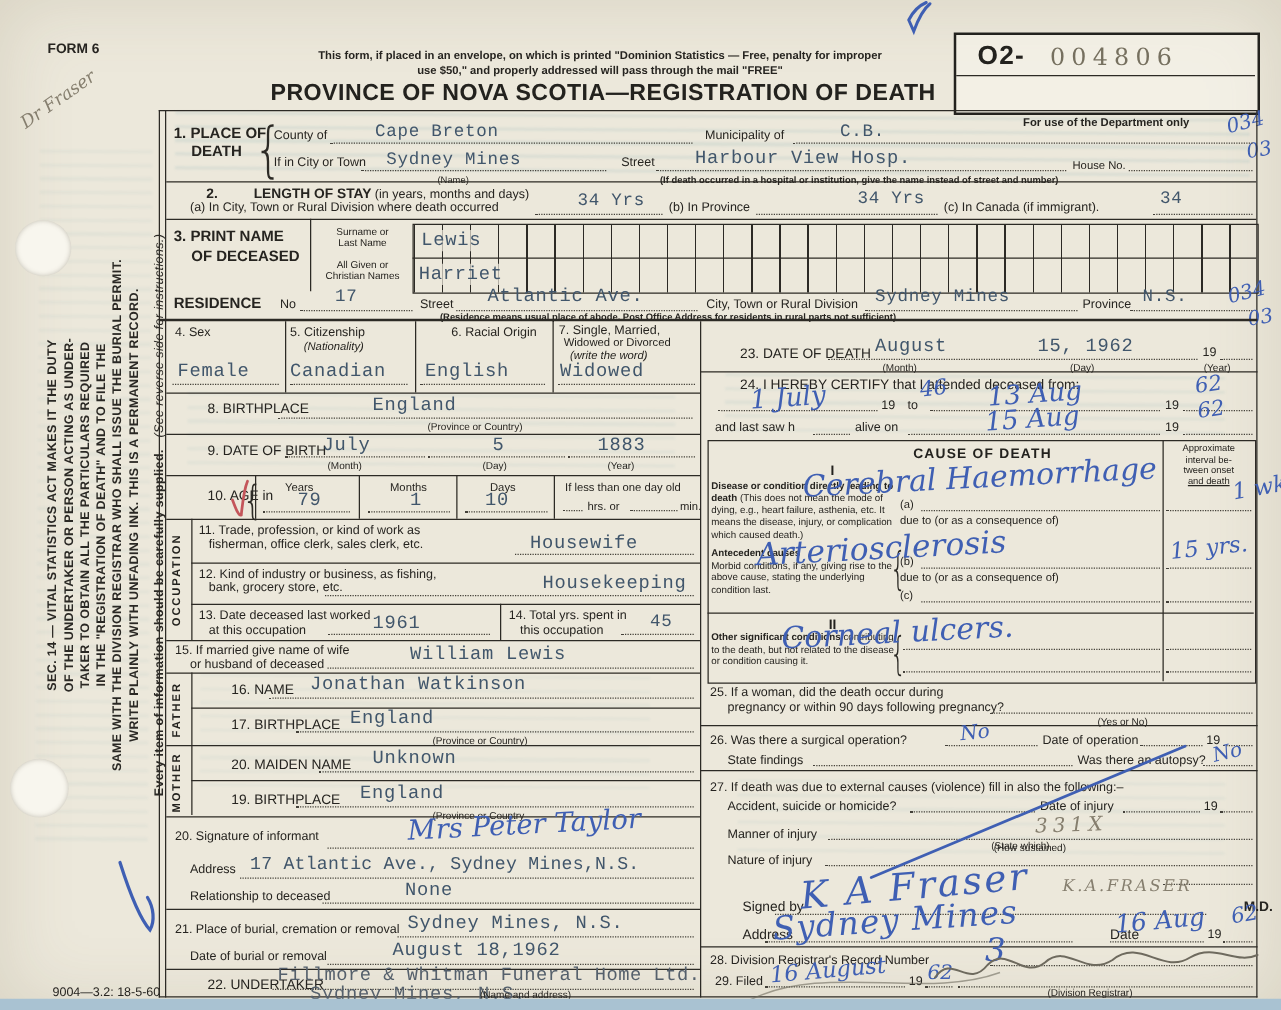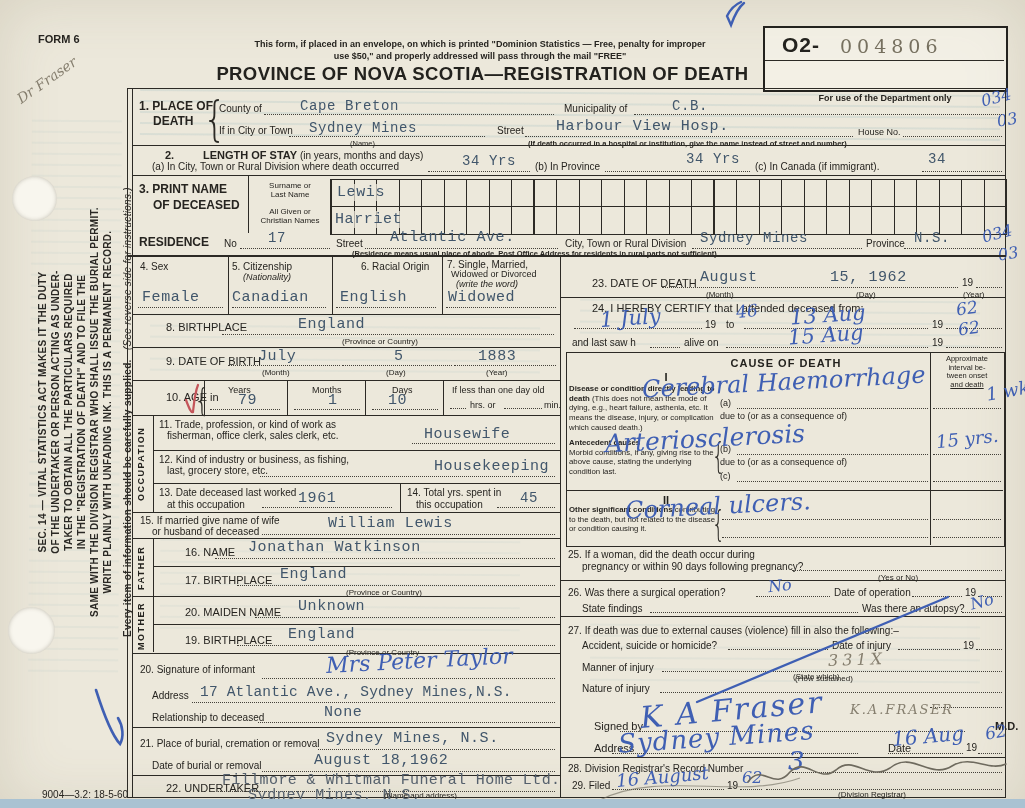--- a/index.html
+++ b/index.html
@@ -204,21 +204,21 @@
   <div class="a hl" style="left:133px;top:415px;width:427px;"></div>
 
   <div class="a rot" style="left:136px;top:418px;height:92px;width:14px;">OCCUPATION</div>
   <div class="a vl" style="left:153px;top:415px;height:97px;"></div>
   <div class="a lbl" style="left:159px;top:419px;">11. Trade, profession, or kind of work as</div>
   <div class="a lbl" style="left:167px;top:430px;">fisherman, office clerk, sales clerk, etc.</div>
   <div class="a dots" style="left:412px;top:443px;width:143px;"></div>
   <div class="a typed" style="left:424px;top:426px;font-size:15px;">Housewife</div>
   <div class="a hl" style="left:153px;top:450px;width:407px;"></div>
   <div class="a lbl" style="left:159px;top:454px;">12. Kind of industry or business, as fishing,</div>
-  <div class="a lbl" style="left:167px;top:465px;">last, grocery store, etc.</div>
+  <div class="a lbl" style="left:167px;top:465px;">bank, grocery store, etc.</div>
   <div class="a dots" style="left:260px;top:476px;width:295px;"></div>
   <div class="a typed" style="left:434px;top:458px;font-size:15px;">Housekeeping</div>
   <div class="a hl" style="left:153px;top:483px;width:407px;"></div>
   <div class="a lbl" style="left:159px;top:487px;">13. Date deceased last worked</div>
   <div class="a lbl" style="left:167px;top:499px;">at this occupation</div>
   <div class="a dots" style="left:262px;top:507px;width:130px;"></div>
   <div class="a typed" style="left:298px;top:490px;font-size:15px;">1961</div>
   <div class="a vl" style="left:400px;top:483px;height:29px;"></div>
   <div class="a lbl" style="left:407px;top:487px;">14. Total yrs. spent in</div>
   <div class="a lbl" style="left:416px;top:499px;">this occupation</div>

